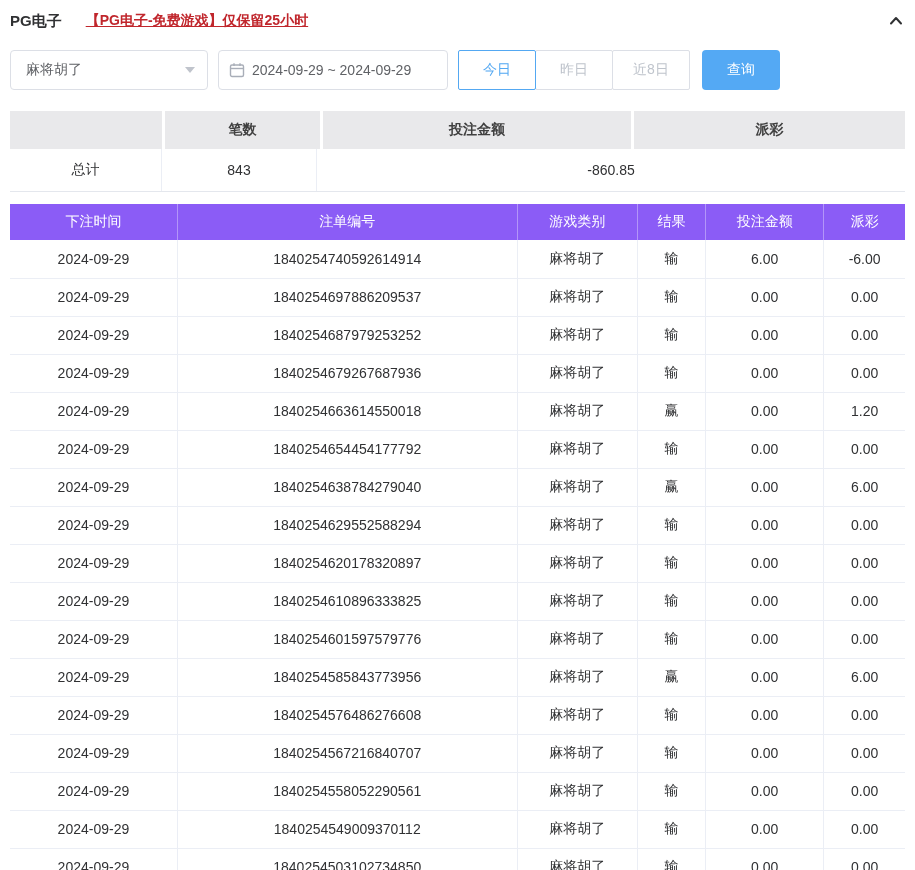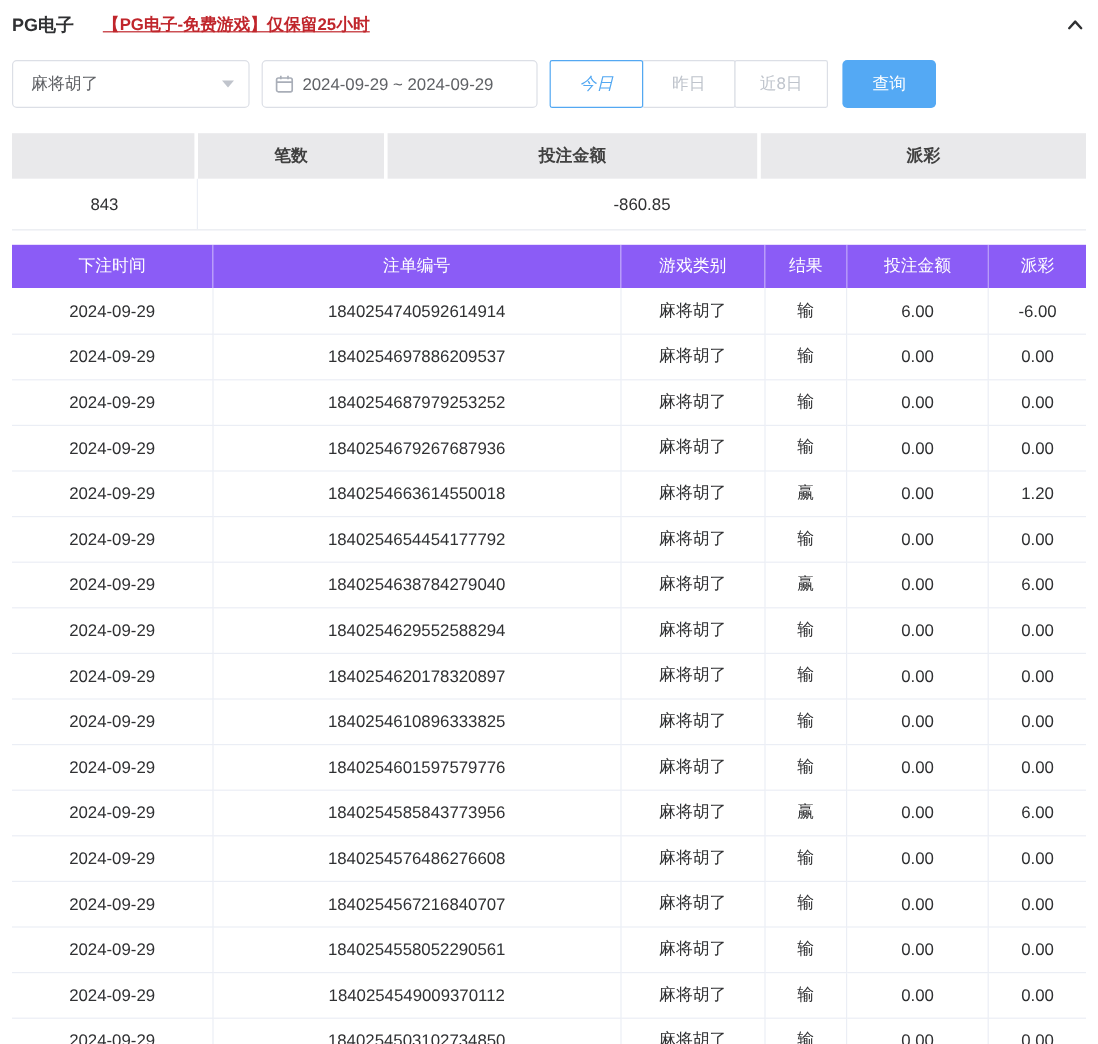--- a/index.html
+++ b/index.html
@@ -22,21 +22,21 @@
     border-right:5px solid transparent; border-top:6px solid #c0c4cc; }
   .date-picker { width:230px; height:40px; border:1px solid #dcdfe6; border-radius:4px;
     display:flex; align-items:center; padding:17px 10px; font-size:14px; color:#606266;
     margin-left:10px; cursor:pointer; }
   .date-picker .cal { margin-right:7px; display:flex; }
   .btn-group { display:flex; margin-left:10px; }
   .quick-btn { width:78px; height:40px; background:#fff; border:1px solid #dcdfe6;
     font-size:14px; color:#bfc4cc; cursor:pointer; margin-left:-1px;
     font-family:inherit; border-radius:2px; }
   .quick-btn:first-child { margin-left:0; }
-  .quick-btn.active { border-color:#53a8f2; color:#53a8f2; position:relative; z-index:1;font-style:italic; }
+  .quick-btn.active { border-color:#53a8f2; color:#53a8f2; position:relative; z-index:1; }
   .search-btn { width:78px; height:40px; margin-left:12px; background:#54a9f4; border:none;
     border-radius:4px; color:#fff; font-size:14px; cursor:pointer; font-family:inherit;text-align:center; }
 
   
   .summary { margin-top:21px; }
   .summary-header { display:flex; gap:3px; }
   .summary-header .cell { height:38px; background:#e9e9eb; display:flex; align-items:center;
     justify-content:center; font-size:14px; font-weight:bold; color:#404040; }
   .summary-row { display:flex; border-bottom:1px solid #e4e7ed; }
   .summary-row .cell { height:42px; background:#fff; display:flex; align-items:center;
@@ -97,20 +97,21 @@
   </div>
 
   <div class="summary">
     <div class="summary-header">
       <div class="cell c1"></div>
       <div class="cell c2">笔数</div>
       <div class="cell c3">投注金额</div>
       <div class="cell c4">派彩</div>
     </div>
     <div class="summary-row">
+      <div class="cell c1">总计</div>
       <div class="cell c2">843</div>
       <div class="cell c4 negative" id="summary-payout">-860.85</div>
     </div>
   </div>
 
   <table class="records">
     <colgroup>
       <col class="col-date">
         <col class="col-order">
         <col class="col-game">

